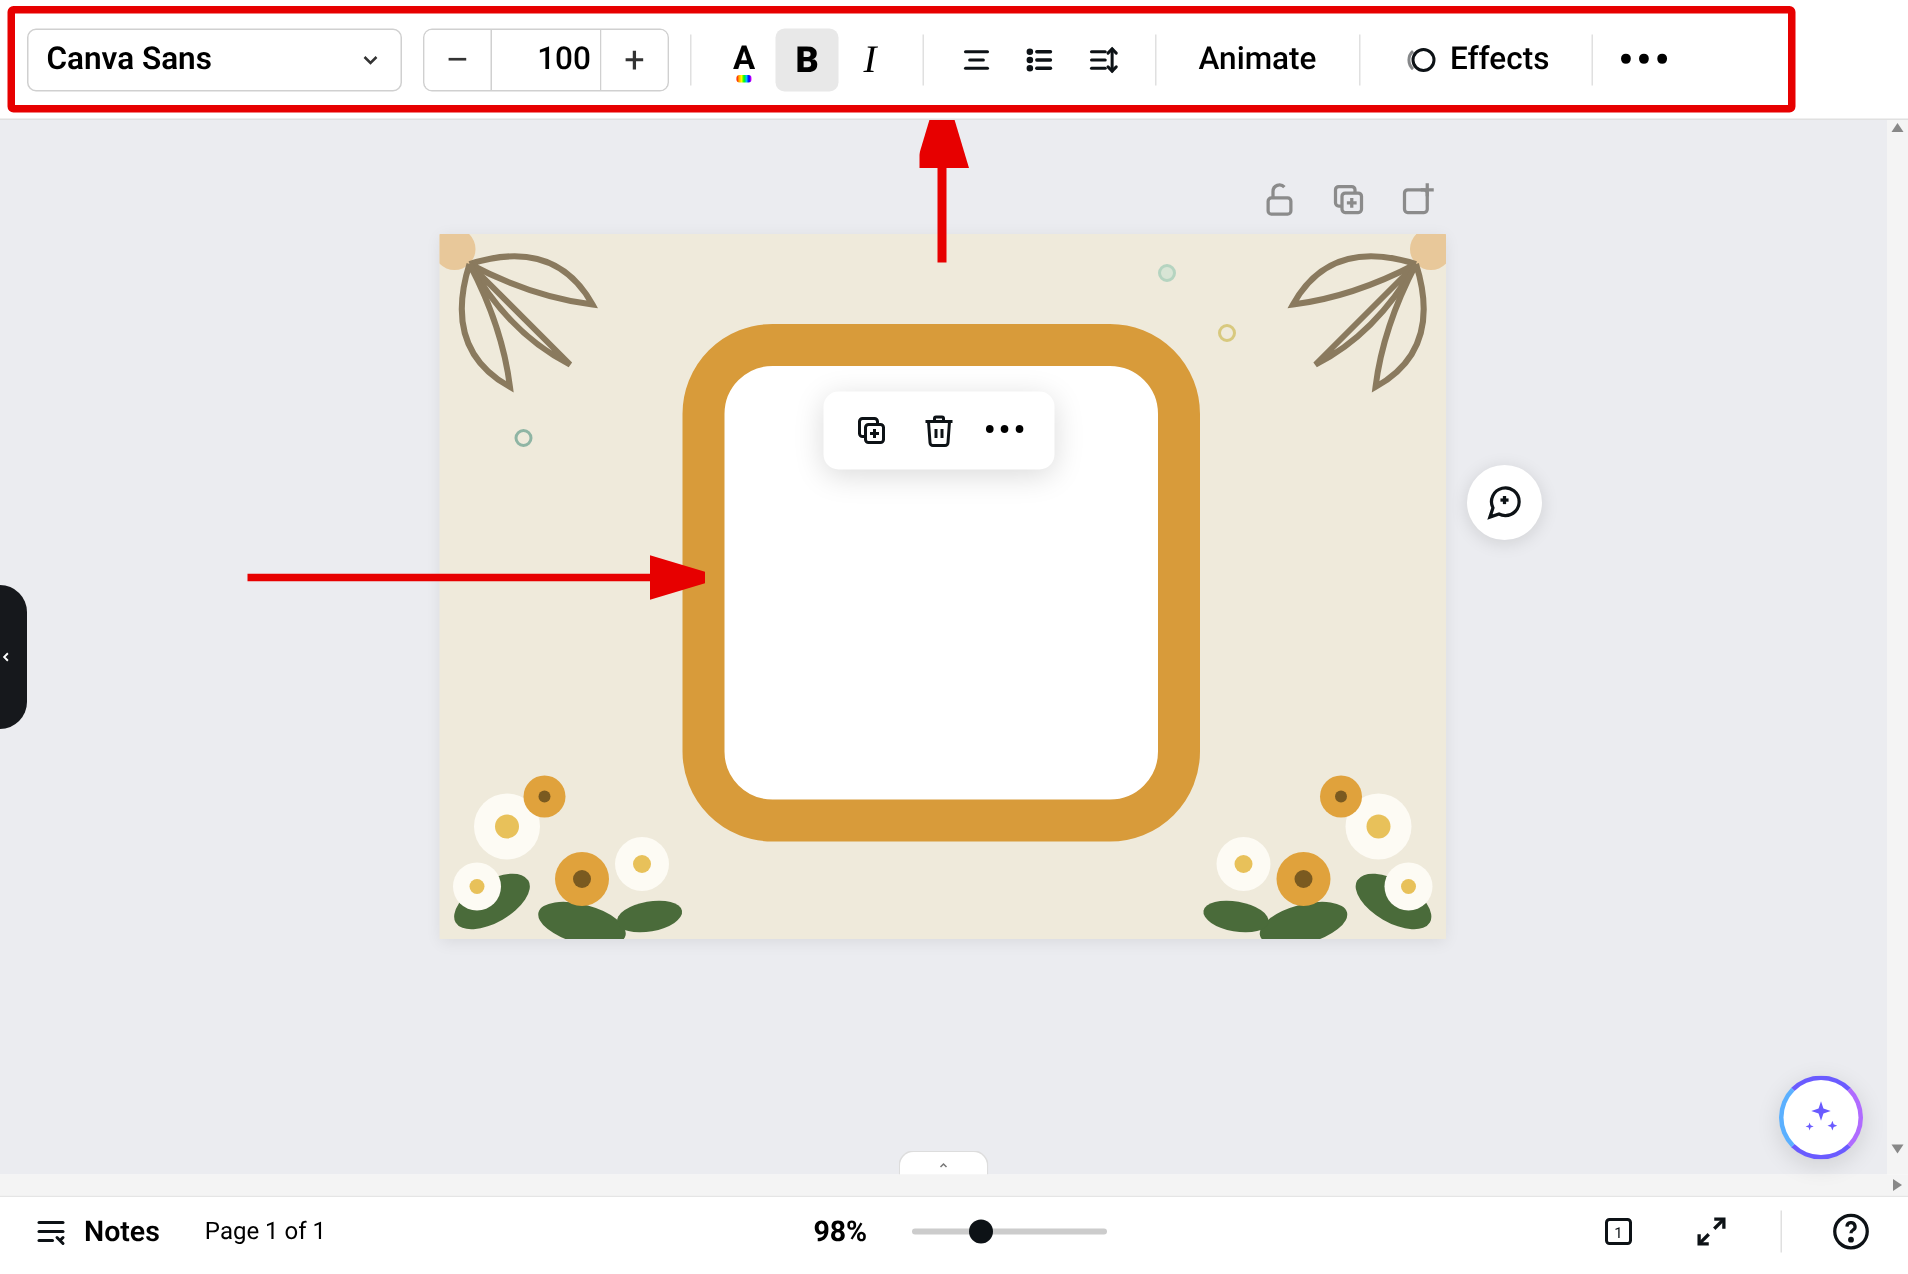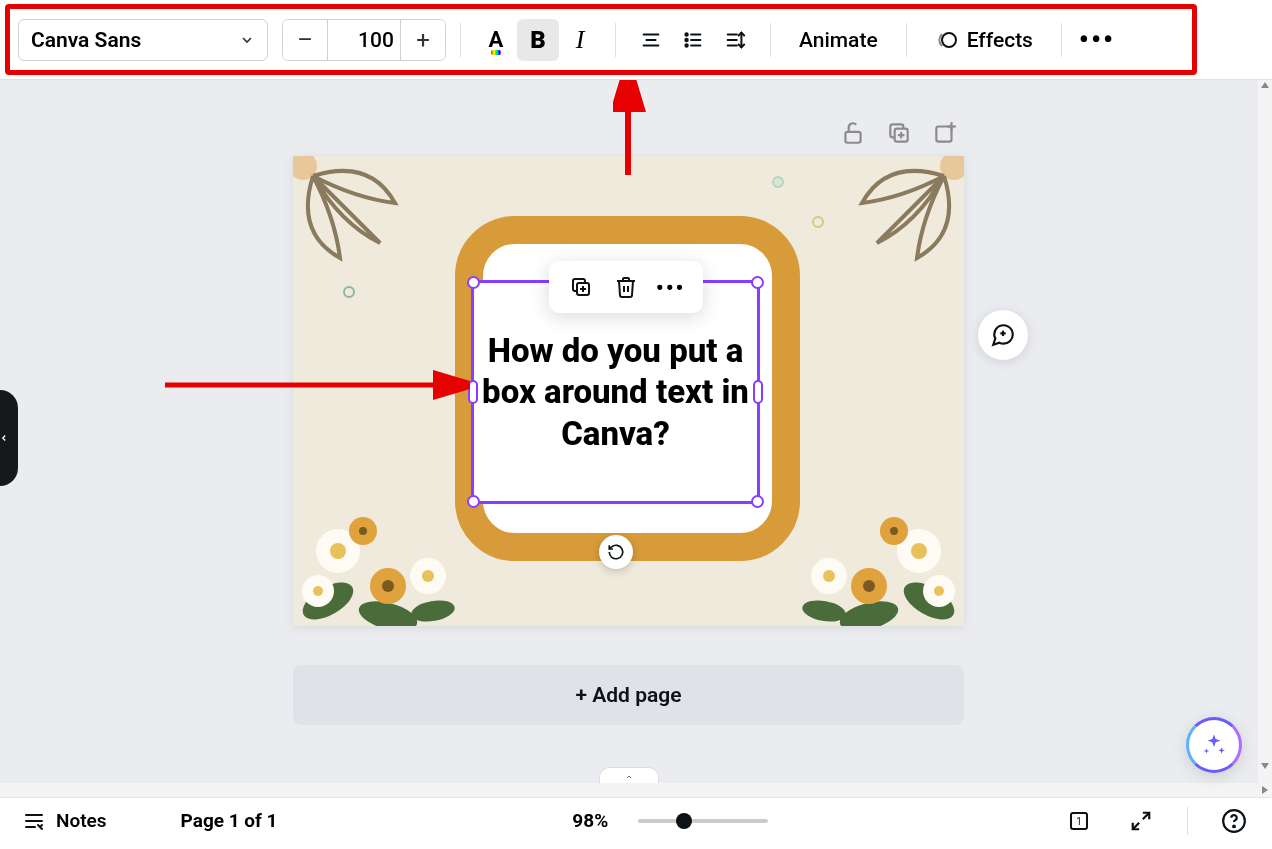--- a/index.html
+++ b/index.html
@@ -62,21 +62,21 @@
   
   .left-tab { position:absolute; left:-10px; top:310px; width:28px; height:96px; background:#16181c; border-radius: 0 18px 18px 0; display:flex; align-items:center; justify-content:center;}
   .left-tab svg{color:#fff;}
 
   
   .drawer-tab { position:absolute; left:50%; transform:translateX(-50%); bottom:-2px; width:60px; height:18px; background:#fff; border:1px solid #ddd; border-bottom:none; border-radius: 10px 10px 0 0; display:flex;align-items:center;justify-content:center;}
 
   
   .footer { position:absolute; left:0; bottom:0; width:100%; height:46px; background:#fff; border-top:1px solid #e5e5e5; display:flex; align-items:center; padding:0 22px; gap:30px;}
   .footer .notes { display:flex; align-items:center; gap:10px; font-size:19px; font-weight:600; cursor:pointer;}
-  .footer .pgnum { font-size:19px; font-weight:700;margin-left:44px;}
+  .footer .pgnum { font-size:16px; font-weight:400;}
   .footer .spacer { flex:1; }
   .footer .zoom { font-size:19px; font-weight:700;}
   .slider { width:130px; height:4px; background:#ccc; border-radius:2px; position:relative;}
   .slider-knob { position:absolute; left:38px; top:-6px; width:16px;height:16px; background:#0d1216; border-radius:50%;}
   .grid-btn,.expand-btn,.help-btn { width:32px;height:32px; display:flex;align-items:center;justify-content:center; cursor:pointer;}
   .fdiv { width:1px; height:28px; background:#e0e0e0;}
 
   .magic-btn { position:absolute; right:30px; bottom:70px; width:56px; height:56px; border-radius:50%; background:#fff; border:3px solid; border-color:#6a5bff #b06bff #6a5bff #5bb0ff; display:flex;align-items:center;justify-content:center; box-shadow:0 4px 16px rgba(0,0,0,0.12);}
 
   
@@ -268,35 +268,20 @@
             <circle cx="140" cy="85" r="6" fill="#e8c15a"></circle>
           </g>
         <g>
             <circle cx="75" cy="40" r="14" fill="#e0a23c"></circle>
             <circle cx="75" cy="40" r="4" fill="#7a5a20"></circle>
           </g>
       </svg>
 
       <div class="frame"></div>
 
-      <div class="text-box">
-        <div class="text-box-content">How do you put a box around text in Canva?</div>
-        <div class="handle tl"></div>
-        <div class="handle tr"></div>
-        <div class="handle bl"></div>
-        <div class="handle br"></div>
-        <div class="side-handle l"></div>
-        <div class="side-handle r"></div>
-        <div class="rotate-btn">
-          <svg width="18" height="18" viewBox="0 0 24 24" fill="none" stroke="#0d1216" stroke-width="2.2">
-              <path d="M3 12a9 9 0 1 0 3-6.7L3 8"></path>
-              <polyline points="3 3 3 8 8 8"></polyline>
-            </svg>
-        </div>
-      </div>
     </div>
 
     <div class="float-toolbar">
       <div class="ft-icon">
         <svg width="24" height="24" viewBox="0 0 24 24" fill="none" stroke="#0d1216" stroke-width="2">
             <rect x="8" y="8" width="12" height="12" rx="2"></rect>
             <path d="M16 8V6a2 2 0 0 0-2-2H6a2 2 0 0 0-2 2v8a2 2 0 0 0 2 2h2"></path>
             <line x1="14" y1="11" x2="14" y2="17"></line>
             <line x1="11" y1="14" x2="17" y2="14"></line>
           </svg>
@@ -315,23 +300,20 @@
     </div>
 
     <div class="comment-btn">
       <svg width="26" height="26" viewBox="0 0 24 24" fill="none" stroke="#0d1216" stroke-width="2">
           <path d="M21 11.5a8.38 8.38 0 0 1-8.5 8.5 8.5 8.5 0 0 1-3.9-.9L3 21l1.9-5.7A8.5 8.5 0 1 1 21 11.5z"></path>
           <line x1="12" y1="8" x2="12" y2="13"></line>
           <line x1="9.5" y1="10.5" x2="14.5" y2="10.5"></line>
         </svg>
     </div>
 
-    <div class="add-page">
-      <span>+ Add page</span>
-    </div>
 
     <div class="drawer-tab">
       <svg width="12" height="8" viewBox="0 0 24 24" fill="none" stroke="#777" stroke-width="3">
           <polyline points="6 15 12 9 18 15"></polyline>
         </svg>
     </div>
   </div>
 
   <div class="scrollbar-v"></div>
   <div class="scrollbar-h"></div>

